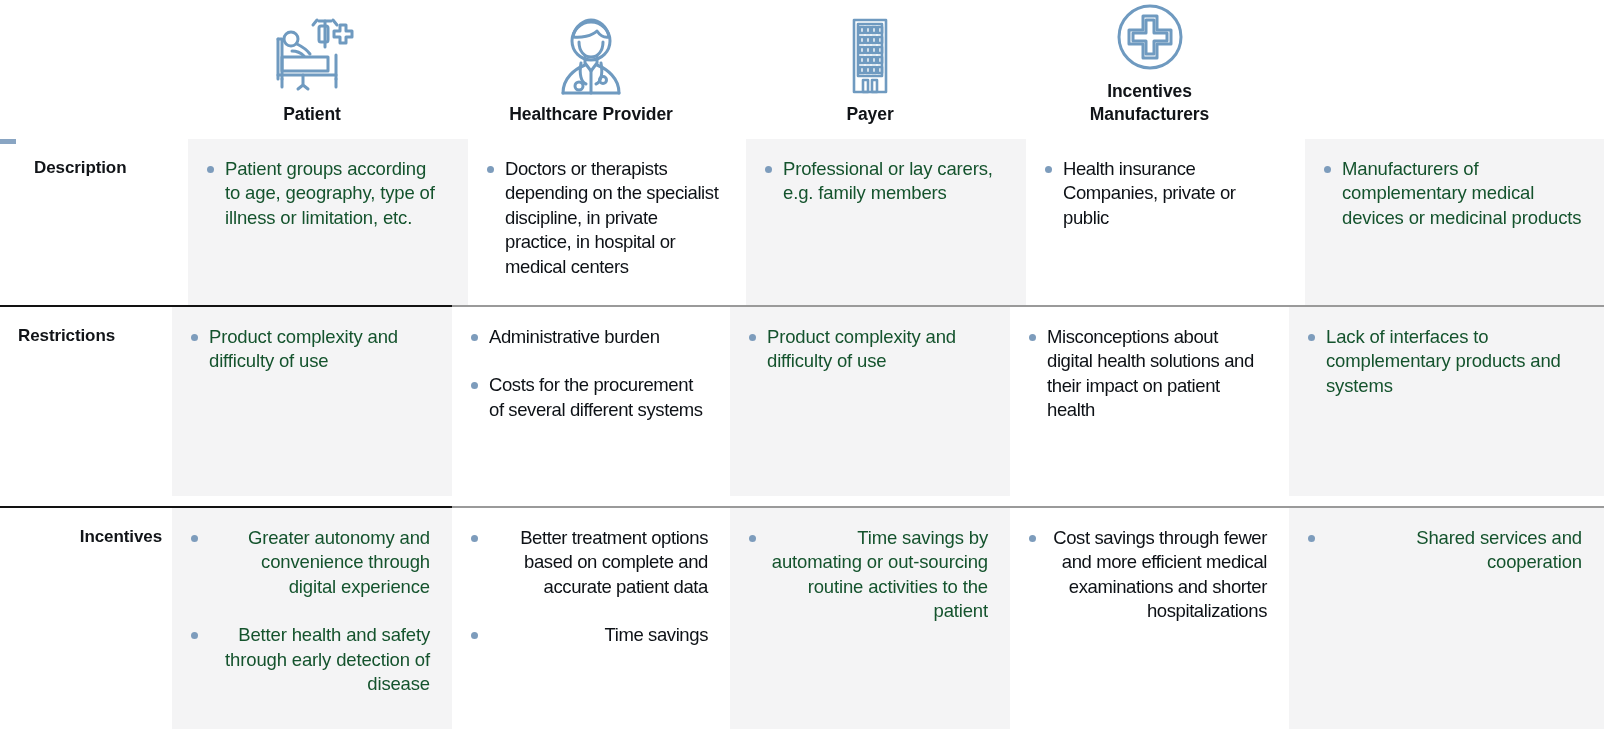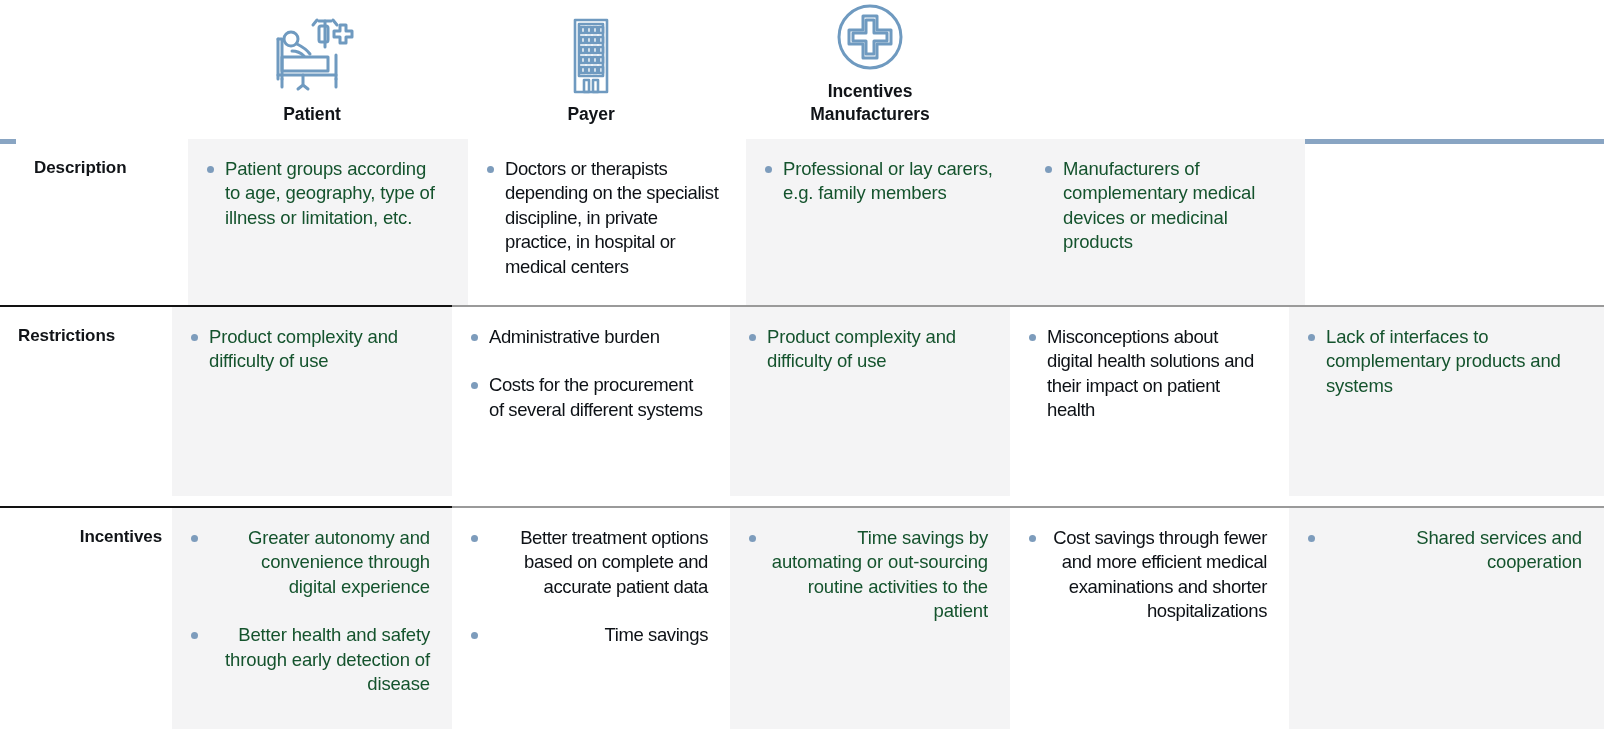--- a/index.html
+++ b/index.html
@@ -154,20 +154,44 @@
           <path d="M9 58 h58"></path>
           <path d="M67 38 v24"></path>
           <path d="M13 62 v8 M67 62 v8"></path>
 
           <path d="M34 58 v10 M29 72 l5 -4 l5 4"></path>
         </svg>
       </div>
       <div class="hlabel">Patient</div>
     </div>
 
+    <div class="hcell">
+      <div class="hicon">
+        <svg width="72" height="78" viewBox="0 0 72 78" fill="none" stroke="#6f9ac0" stroke-width="3" stroke-linecap="round" stroke-linejoin="round">
+
+          <circle cx="36" cy="24" r="19"></circle>
+
+          <path d="M18 20 c2 -12 12 -17 18 -17 c8 0 16 6 18 17 c-6 1 -10 -3 -12 -6 c-5 5 -16 7 -24 6 z"></path>
+
+          <path d="M24 25 c0 9 5 15 12 15 s12 -6 12 -15"></path>
+
+          <path d="M30 40 v6 l6 8 l6 -8 v-6"></path>
+
+          <path d="M36 54 v22"></path>
+          <path d="M8 76 c0 -15 12 -24 22 -28 M64 76 c0 -15 -12 -24 -22 -28"></path>
+          <path d="M8 76 h56"></path>
+
+          <path d="M26 46 c-2 11 0 19 5 21"></path>
+          <path d="M46 46 c2 11 0 19 -5 21"></path>
+          <circle cx="24" cy="69" r="4"></circle>
+          <circle cx="48" cy="63" r="3.5"></circle>
+        </svg>
+      </div>
+      <div class="hlabel">Healthcare Provider</div>
+    </div>
 
 
     <div class="hcell">
       <div class="hicon">
         <svg width="44" height="78" viewBox="0 0 44 78" fill="none" stroke="#6f9ac0" stroke-width="2.6" stroke-linecap="round" stroke-linejoin="round">
           <rect x="6" y="3" width="32" height="72"></rect>
           <rect x="10" y="7" width="24" height="52"></rect>
 
           <rect x="12" y="10" width="4" height="6"></rect>
             <rect x="18" y="10" width="4" height="6"></rect>
@@ -227,20 +251,25 @@
       <div class="cell plain strong">
         <ul class="bullets">
           <li>Doctors or therapists depending on the specialist discipline, in private practice, in hospital or medical centers</li>
         </ul>
       </div>
       <div class="cell shade">
         <ul class="bullets">
           <li>Professional or lay carers, e.g. family members</li>
         </ul>
       </div>
+      <div class="cell plain strong">
+        <ul class="bullets">
+          <li>Health insurance Companies, private or public</li>
+        </ul>
+      </div>
       <div class="cell shade">
         <ul class="bullets">
           <li>Manufacturers of complementary medical devices or medicinal products</li>
         </ul>
       </div>
     </div>
     <div class="sep" style="bottom:0;">
       <span class="sep-dark"></span>
         <span class="sep-gray"></span>
     </div>

